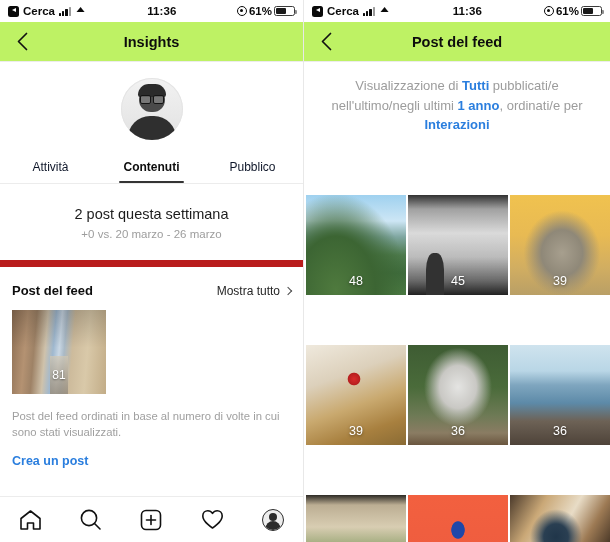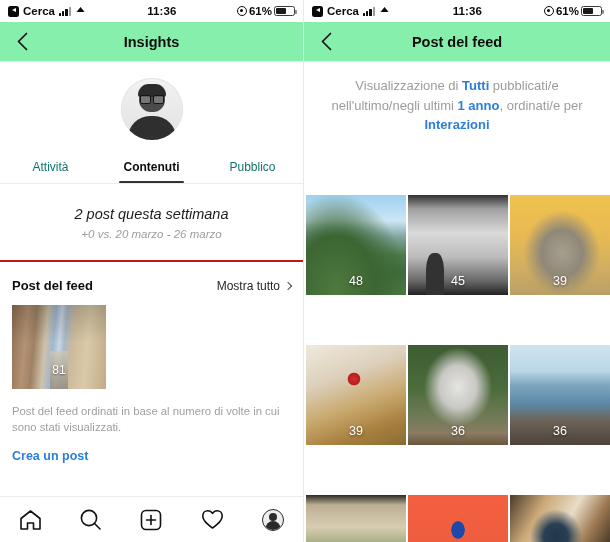--- a/index.html
+++ b/index.html
@@ -34,21 +34,21 @@
   .loc::after{content:""; position:absolute; left:2px; top:2px; width:3.2px; height:3.2px;
      background:#0a0a0a; border-radius:50%;}
   .batt { width:21px; height:10px; border:1.2px solid #3a3a3a; border-radius:2.5px;
      position:relative; padding:1px; }
   .batt span { display:block; height:100%; width:61%; background:#1a1a1a; border-radius:1px; }
   .batt::after { content:""; position:absolute; right:-3px; top:3px; width:2px; height:4px;
      background:#8e8e8e; border-radius:0 1px 1px 0; }
 
   
   .navbar { height:40px; display:flex; align-items:center; position:relative;
-     border-bottom:1px solid #ececec; background:#86efac; }
+     border-bottom:1px solid #ececec; background:#bef264; }
   .nav-back { width:44px; display:flex; align-items:center; justify-content:center;
      cursor:pointer; }
   .nav-back svg { display:block; }
   .nav-title { position:absolute; left:0; right:0; text-align:center;
      font-size:14.5px; font-weight:bold; color:#0d0d0d; pointer-events:none; }
 
   
   .profile { padding-top:16px; text-align:center; background:#fff; }
   .avatar { width:62px; height:62px; border-radius:50%; margin:0 auto;
      background:linear-gradient(#f2f2f2,#e2e2e2); position:relative; overflow:hidden;
@@ -60,28 +60,28 @@
   .av-glass{ position:absolute; left:50%; top:17px; transform:translateX(-50%);
      width:24px; height:7px; }
   .av-glass::before,.av-glass::after{ content:""; position:absolute; top:0; width:9px; height:7px;
      border:1.3px solid #141414; border-radius:2px; background:rgba(255,255,255,.25);}
   .av-glass::before{left:0;} .av-glass::after{right:0;}
   .av-body { position:absolute; left:50%; bottom:0; transform:translateX(-50%);
      width:48px; height:24px; border-radius:22px 22px 0 0; background:#2f2f2f; }
   .username { margin-top:9px; font-size:12.5px; font-weight:bold; color:#121212; }
 
   .tabs { display:flex; margin-top:14px; }
-  .tab { flex:1; text-align:center; padding:6px 0 9px; font-size:12px; color:#0f766e;
+  .tab { flex:1; text-align:center; padding:6px 0 9px; font-size:12px; color:#0f172a;
      cursor:pointer; position:relative; }
   .tab.active { color:#0d0d0d; font-weight:bold; }
   .tab.active::after { content:""; position:absolute; left:18%; right:18%; bottom:0;
      height:2.5px; background:#343434; border-radius:2px; }
   .tabs-rule { height:1px; background:#ececec; }
 
-  .weekbox { padding:22px 0 20px; text-align:center; border-bottom:2px solid #b91c1c;font-style:italic;}
+  .weekbox { padding:22px 0 20px; text-align:center; border-bottom:7px solid #b91c1c;}
   .week-main { font-size:14.5px; color:#1c1c1c; }
   .week-sub  { font-size:11.5px; color:#9d9d9d; margin-top:6px; }
 
   .section { padding:16px 12px 0; }
   .sec-head { display:flex; align-items:center; justify-content:space-between; }
   .sec-title { font-size:13px; font-weight:bold; color:#0d0d0d; }
   .sec-all { font-size:12px; color:#262626; display:flex; align-items:center; gap:5px;
      cursor:pointer; }
   .chev { width:6px; height:6px; border-right:1.3px solid #4a4a4a; border-top:1.3px solid #4a4a4a;
      transform:rotate(45deg); display:inline-block; }

